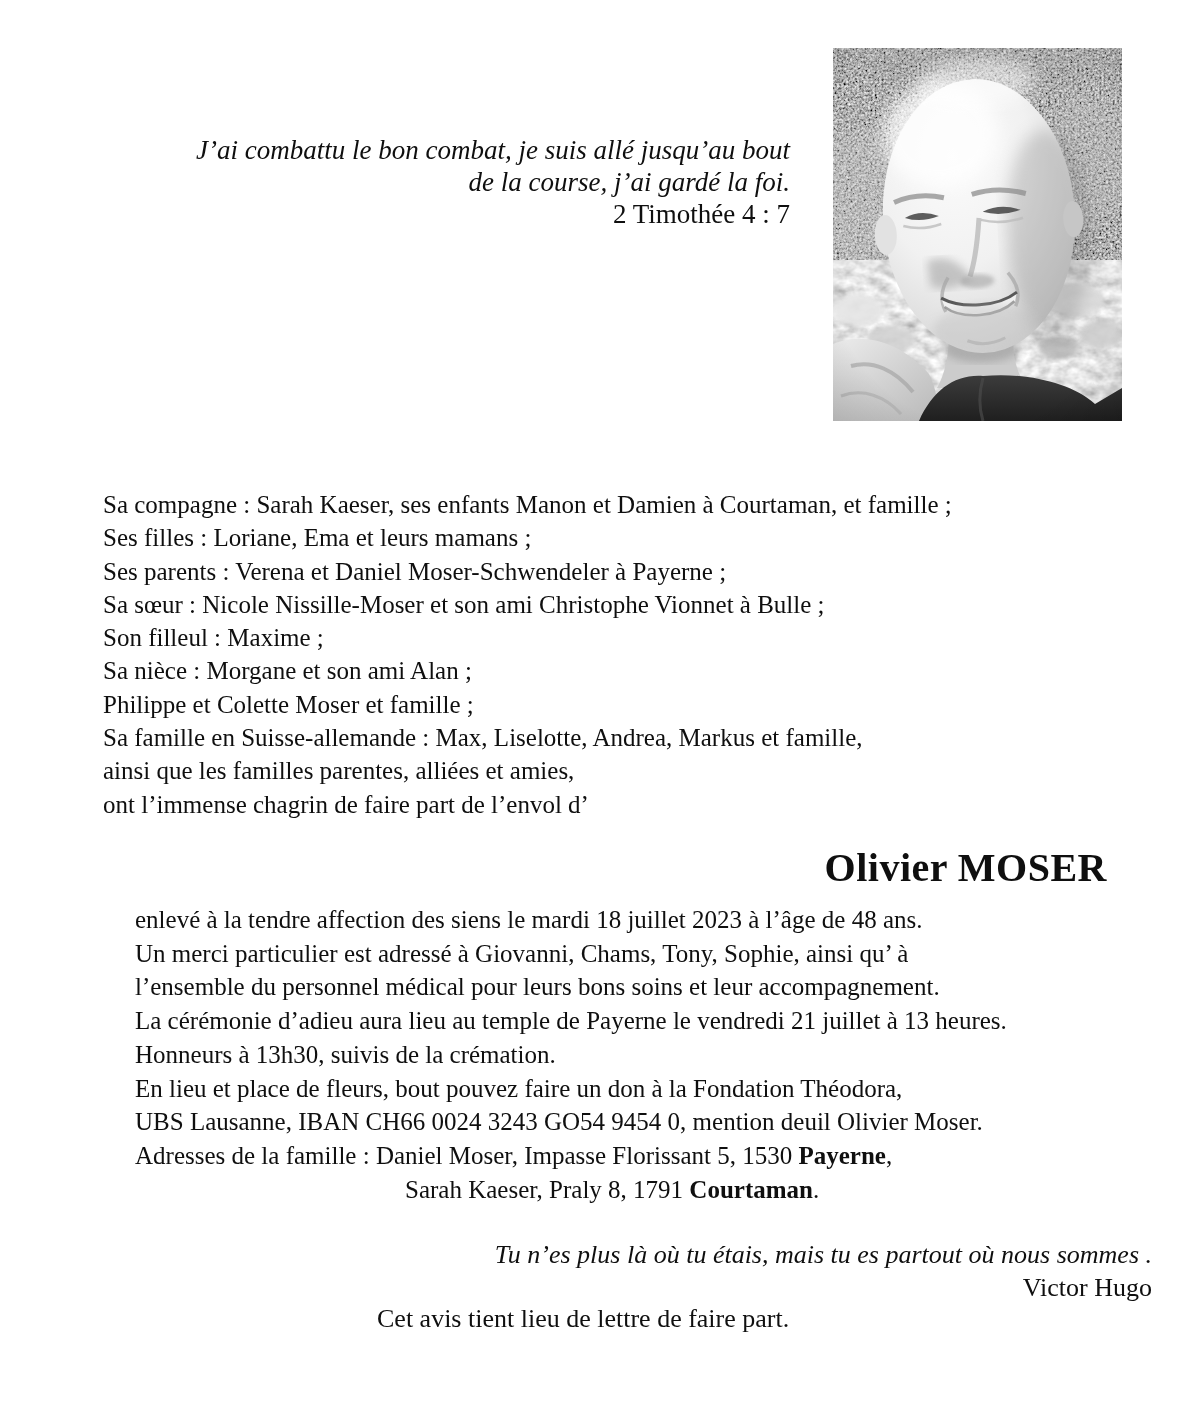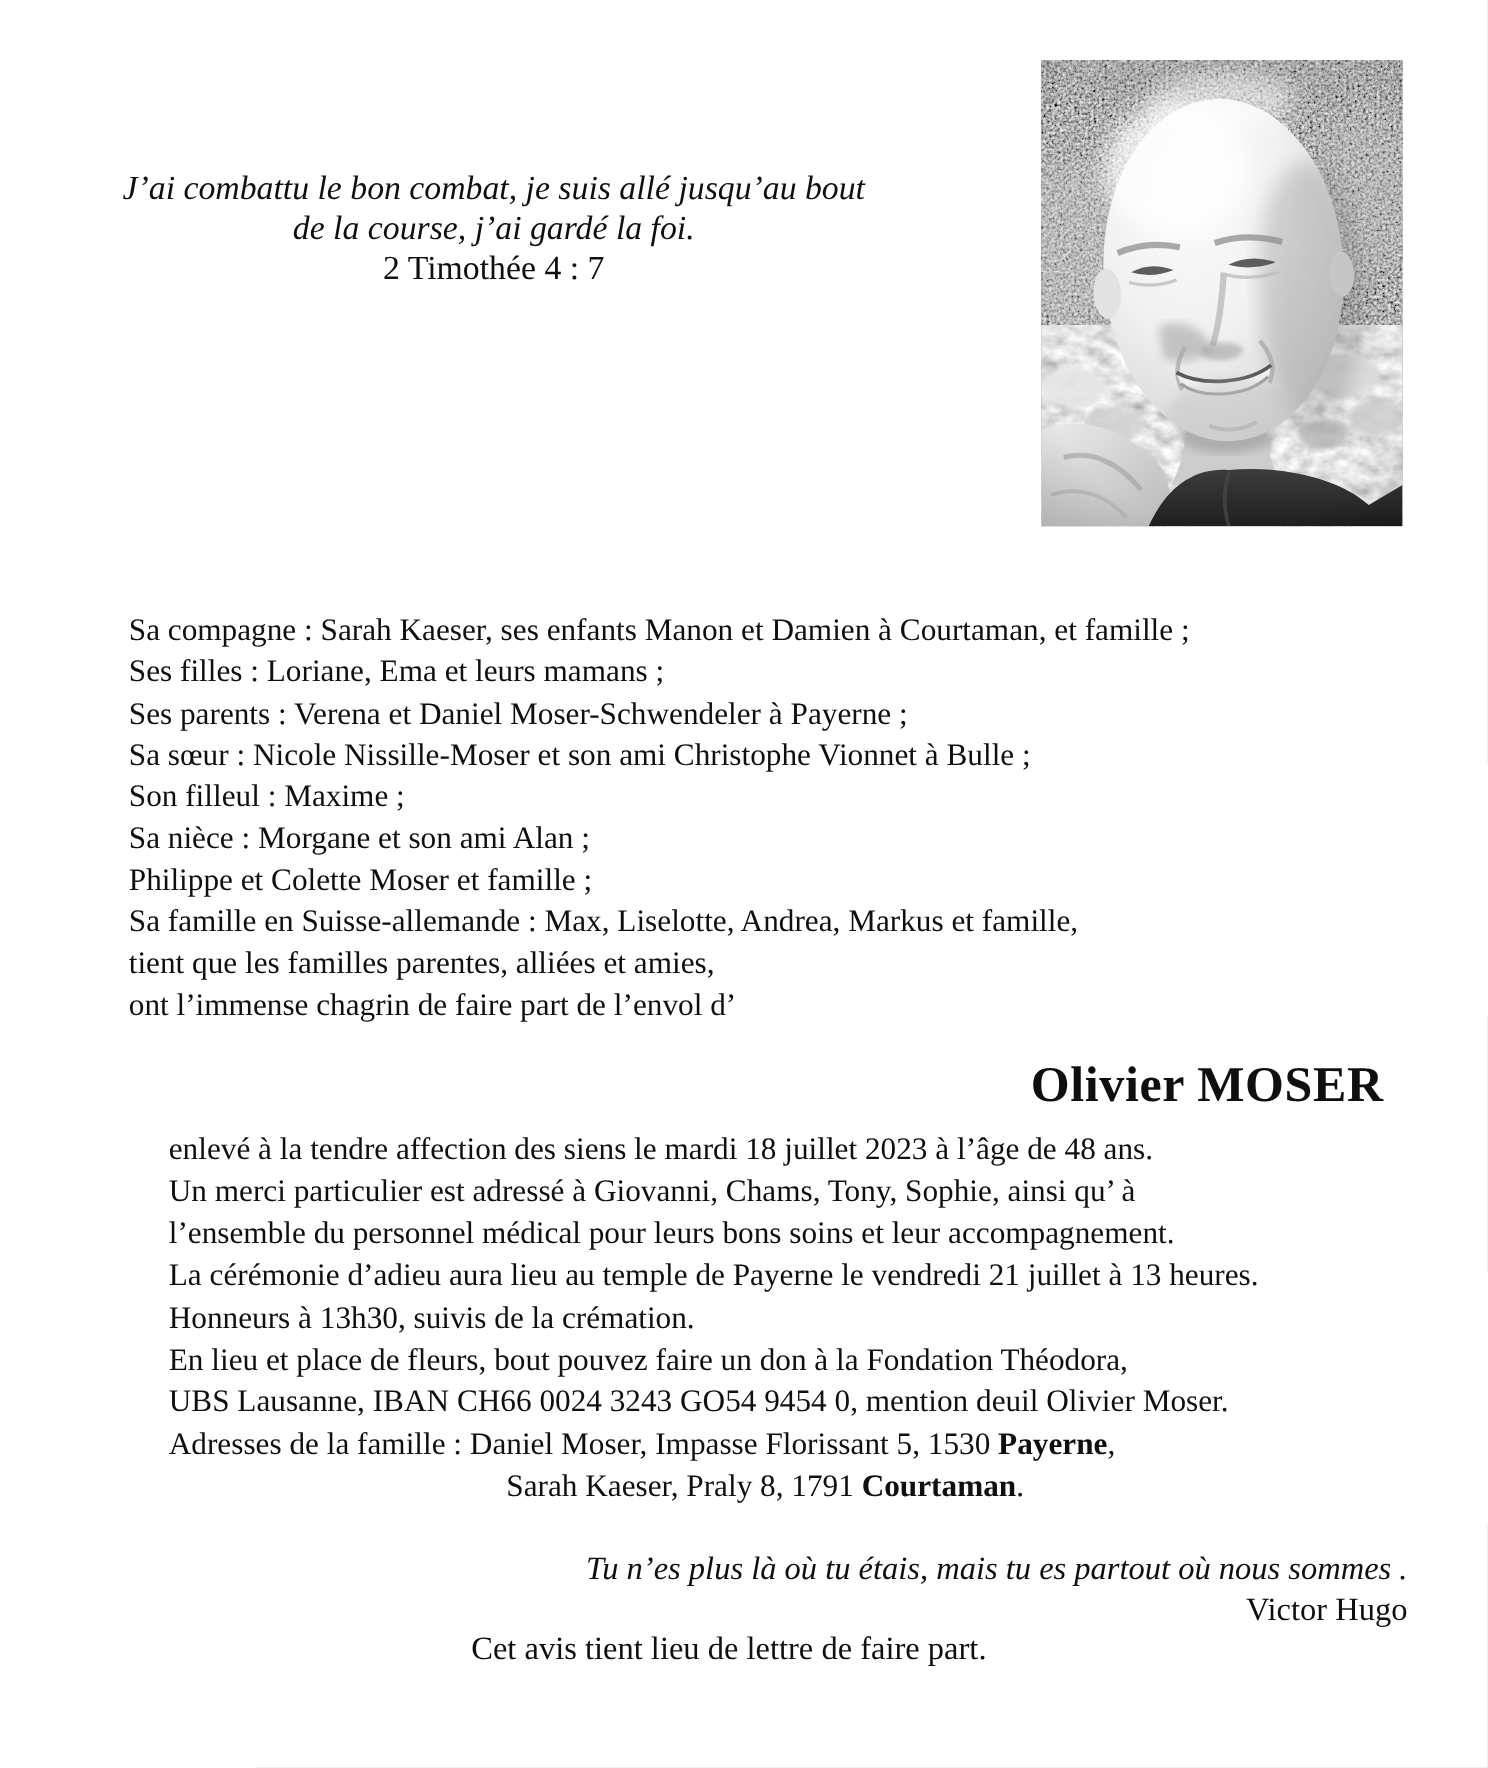--- a/index.html
+++ b/index.html
@@ -13,21 +13,21 @@
     color: #0f0f0f;
     overflow: hidden;
   }
 
   
   .quote-top {
     position: absolute;
     top: 134px;
     left: 0;
     width: 790px;
-    text-align: center;
+    text-align: right;
     font-size: 27px;
     line-height: 32px;
     font-style: italic;
   }
   .quote-top .ref { font-style: normal; }
 
   
   .photo {
     position: absolute;
     left: 833px;
@@ -75,20 +75,21 @@
 
   
   .quote-bottom {
     position: absolute;
     top: 1238px;
     left: 0;
     width: 1126px;
     text-align: right;
     font-size: 26px;
     line-height: 33px;
+    padding-left: 26px;
   }
   .quote-bottom .quote-line { font-style: italic; }
   .quote-bottom .author { font-style: normal; }
 
   
   .closing {
     position: absolute;
     top: 1304px;
     left: 377px;
     font-size: 26px;
@@ -229,21 +230,21 @@
 
   <div class="family">
     <div>Sa compagne : Sarah Kaeser, ses enfants Manon et Damien à Courtaman, et famille ;</div>
     <div>Ses filles : Loriane, Ema et leurs mamans ;</div>
     <div>Ses parents : Verena et Daniel Moser-Schwendeler à Payerne ;</div>
     <div>Sa sœur : Nicole Nissille-Moser et son ami Christophe Vionnet à Bulle ;</div>
     <div>Son filleul : Maxime ;</div>
     <div>Sa nièce : Morgane et son ami Alan ;</div>
     <div>Philippe et Colette Moser et famille ;</div>
     <div>Sa famille en Suisse-allemande : Max, Liselotte, Andrea, Markus et famille,</div>
-    <div>tient que les familles parentes, alliées et amies,</div>
+    <div>ainsi que les familles parentes, alliées et amies,</div>
     <div>ont l’immense chagrin de faire part de l’envol d’</div>
   </div>
 
   <div class="name">Olivier MOSER</div>
 
   <div class="announce">
     <div>enlevé à la tendre affection des siens le mardi 18 juillet 2023 à l’âge de 48 ans.</div>
     <div>Un merci particulier est adressé à Giovanni, Chams, Tony, Sophie, ainsi qu’ à</div>
     <div>l’ensemble du personnel médical pour leurs bons soins et leur accompagnement.</div>
     <div>La cérémonie d’adieu aura lieu au temple de Payerne le vendredi 21 juillet à 13 heures.</div>

